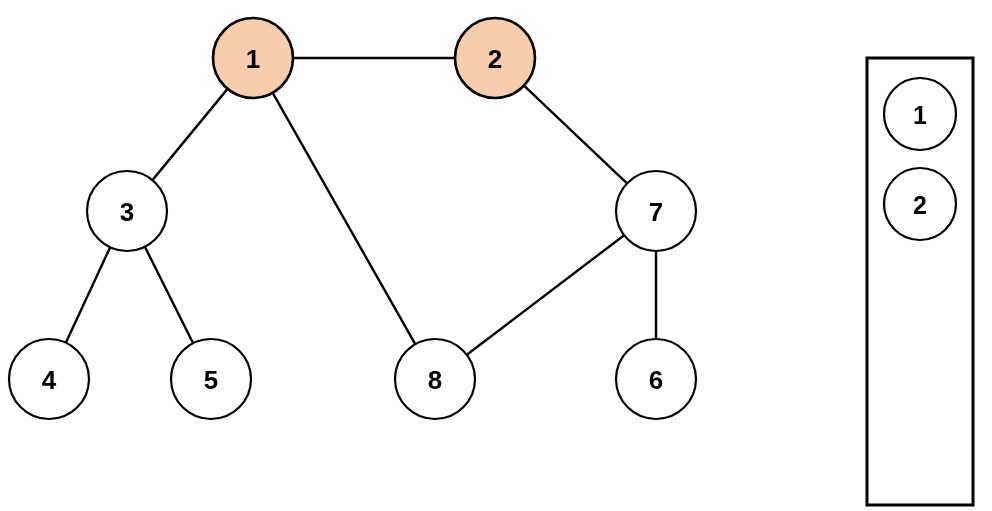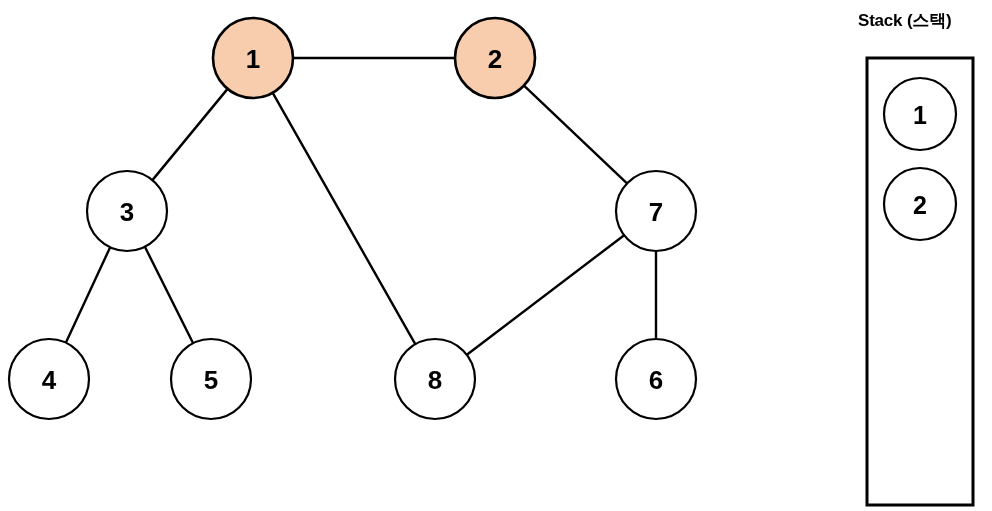--- a/index.html
+++ b/index.html
@@ -131,15 +131,14 @@
           <circle cx="920" cy="114" r="36" class="stack-circle"></circle>
           <text x="920" y="115" class="stack-label">1</text>
         </g>
         <g>
           <circle cx="920" cy="204" r="36" class="stack-circle"></circle>
           <text x="920" y="205" class="stack-label">2</text>
         </g>
       </g>
   </svg>
 
-  <div class="panel-title" style="left: 858px; top: 9px;">Stack (스택)</div>
 
 </div>
 
 </body></html>

